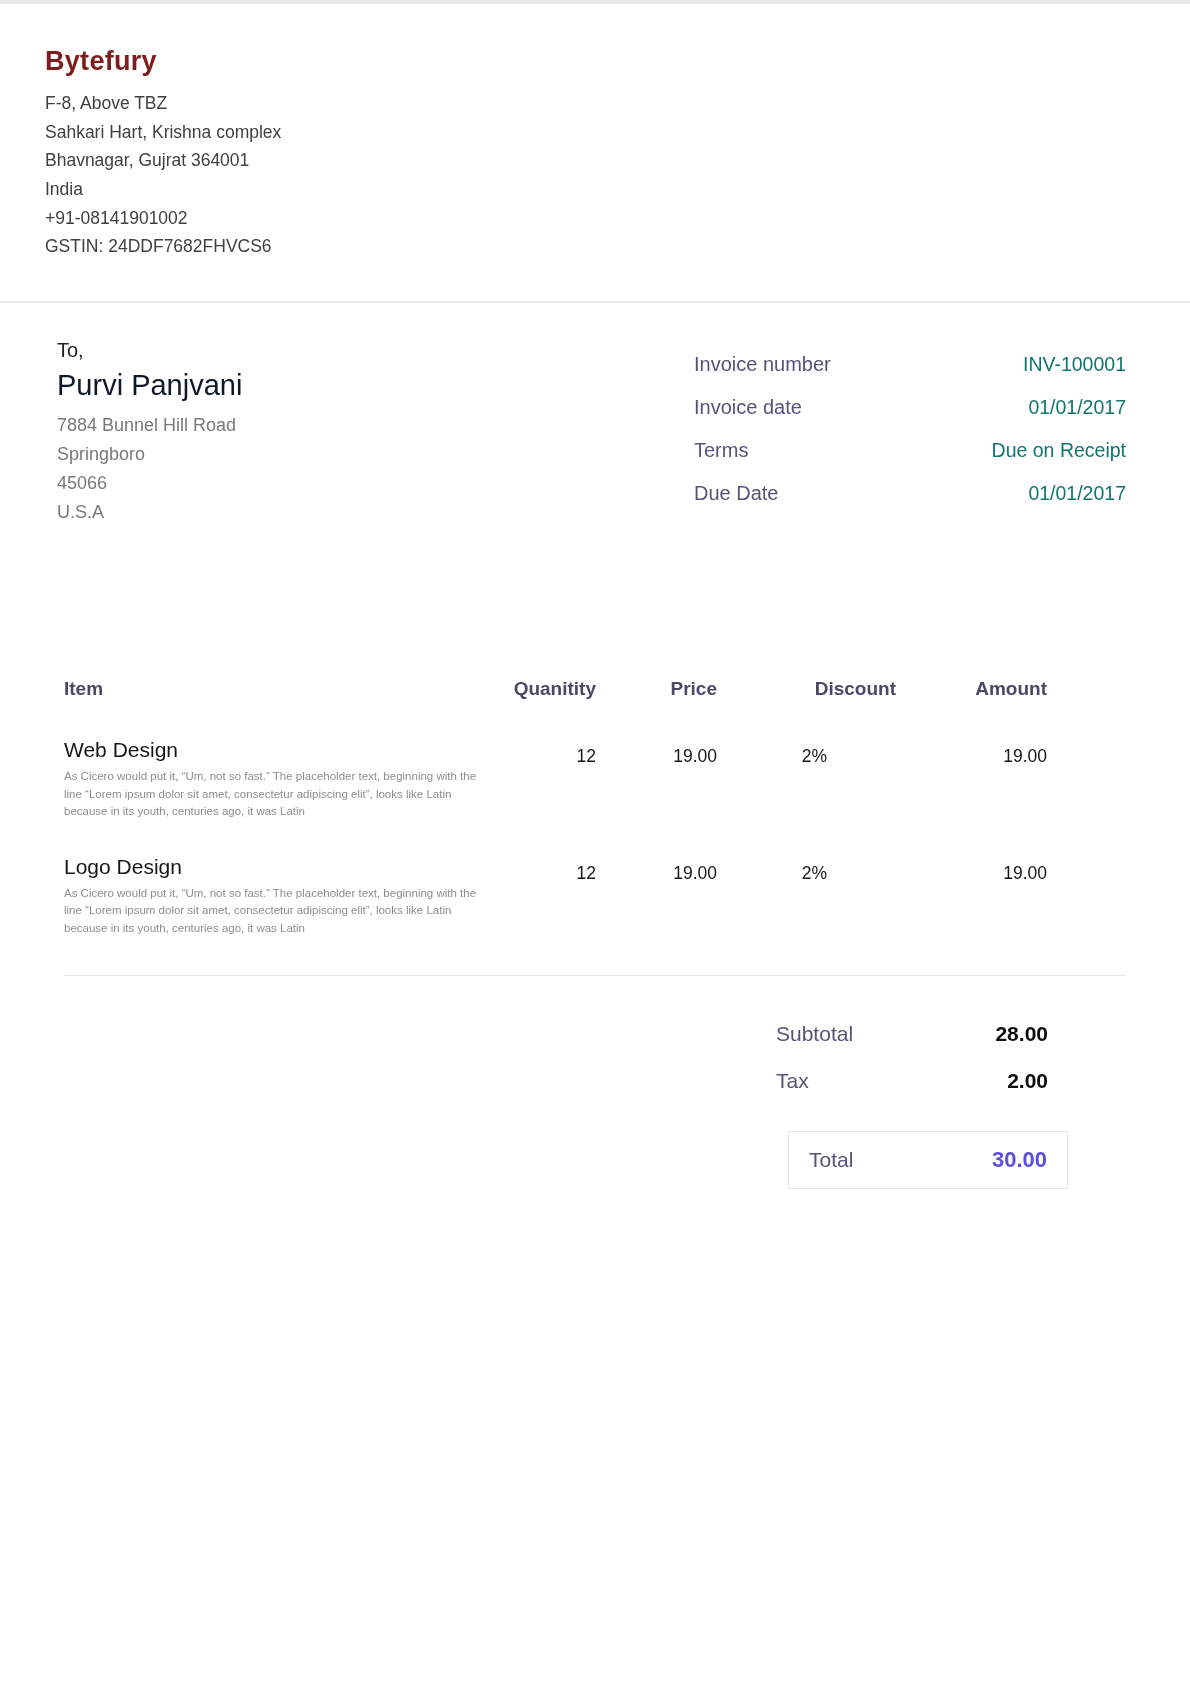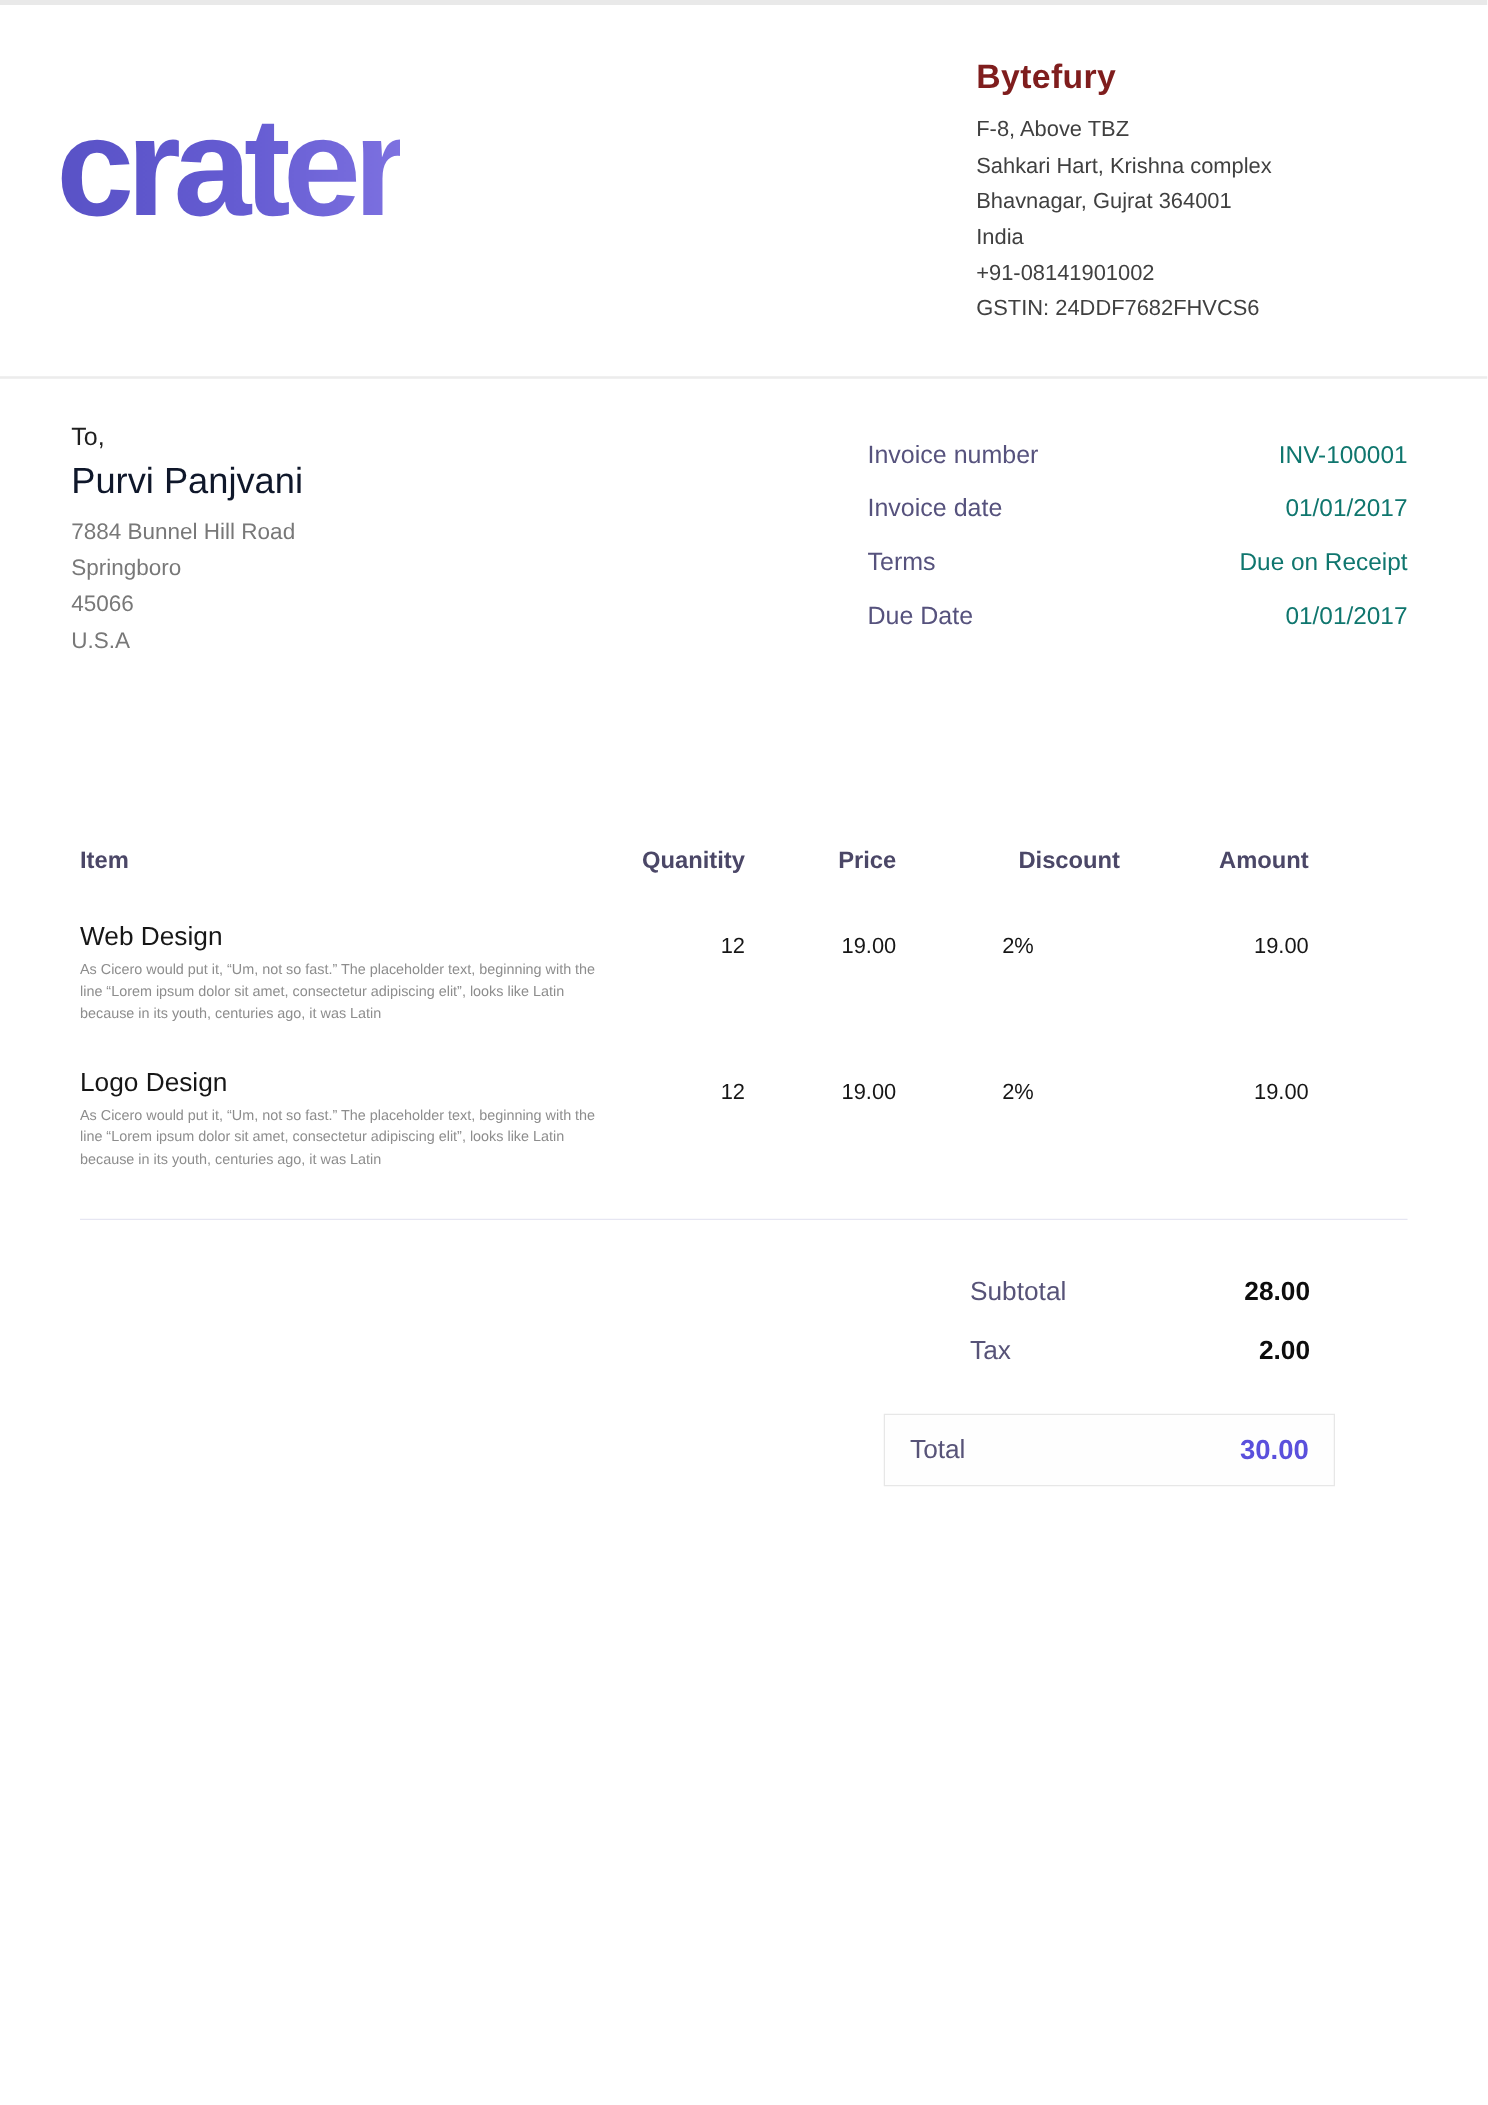--- a/index.html
+++ b/index.html
@@ -51,32 +51,31 @@
   .item-title { font-size:21px; font-weight:500; color:#161616; margin-bottom:6px; }
   .item-desc { font-size:11.5px; color:#8d8d8d; line-height:1.52; width:420px; }
   .table-divider { border-top:1px solid #e6e6f2; margin-top:38px; }
 
   
   .totals { display:flex; flex-direction:column; align-items:flex-end; margin:46px 122px 0 0; }
   .t-row { width:312px; display:flex; justify-content:space-between; align-items:baseline;
            padding:0 20px; margin-bottom:23px; }
   .t-label { font-size:21px; color:#575378; }
   .t-value { font-size:21px; font-weight:700; color:#0d0d0d; }
-  .total-box { width:361px; border:1px solid #e7e7e7; background:#fefefe;
+  .total-box { width:280px; border:1px solid #e7e7e7; background:#fefefe;
                display:flex; justify-content:space-between; align-items:center;
                padding:15px 20px; margin-top:15px; }
   .total-box .t-value { font-size:22px; color:#5a50dc; }
 </style>
 </head>
 <body>
 
 <div class="top-band"></div>
 
 <div class="header">
-  <div class="logo">crater</div>
   <div class="company">
     <div class="company-name">Bytefury</div>
     <div class="company-line">F-8, Above TBZ</div>
     <div class="company-line">Sahkari Hart, Krishna complex</div>
     <div class="company-line">Bhavnagar, Gujrat 364001</div>
     <div class="company-line">India</div>
     <div class="company-line">+91-08141901002</div>
     <div class="company-line">GSTIN: 24DDF7682FHVCS6</div>
   </div>
 </div>

